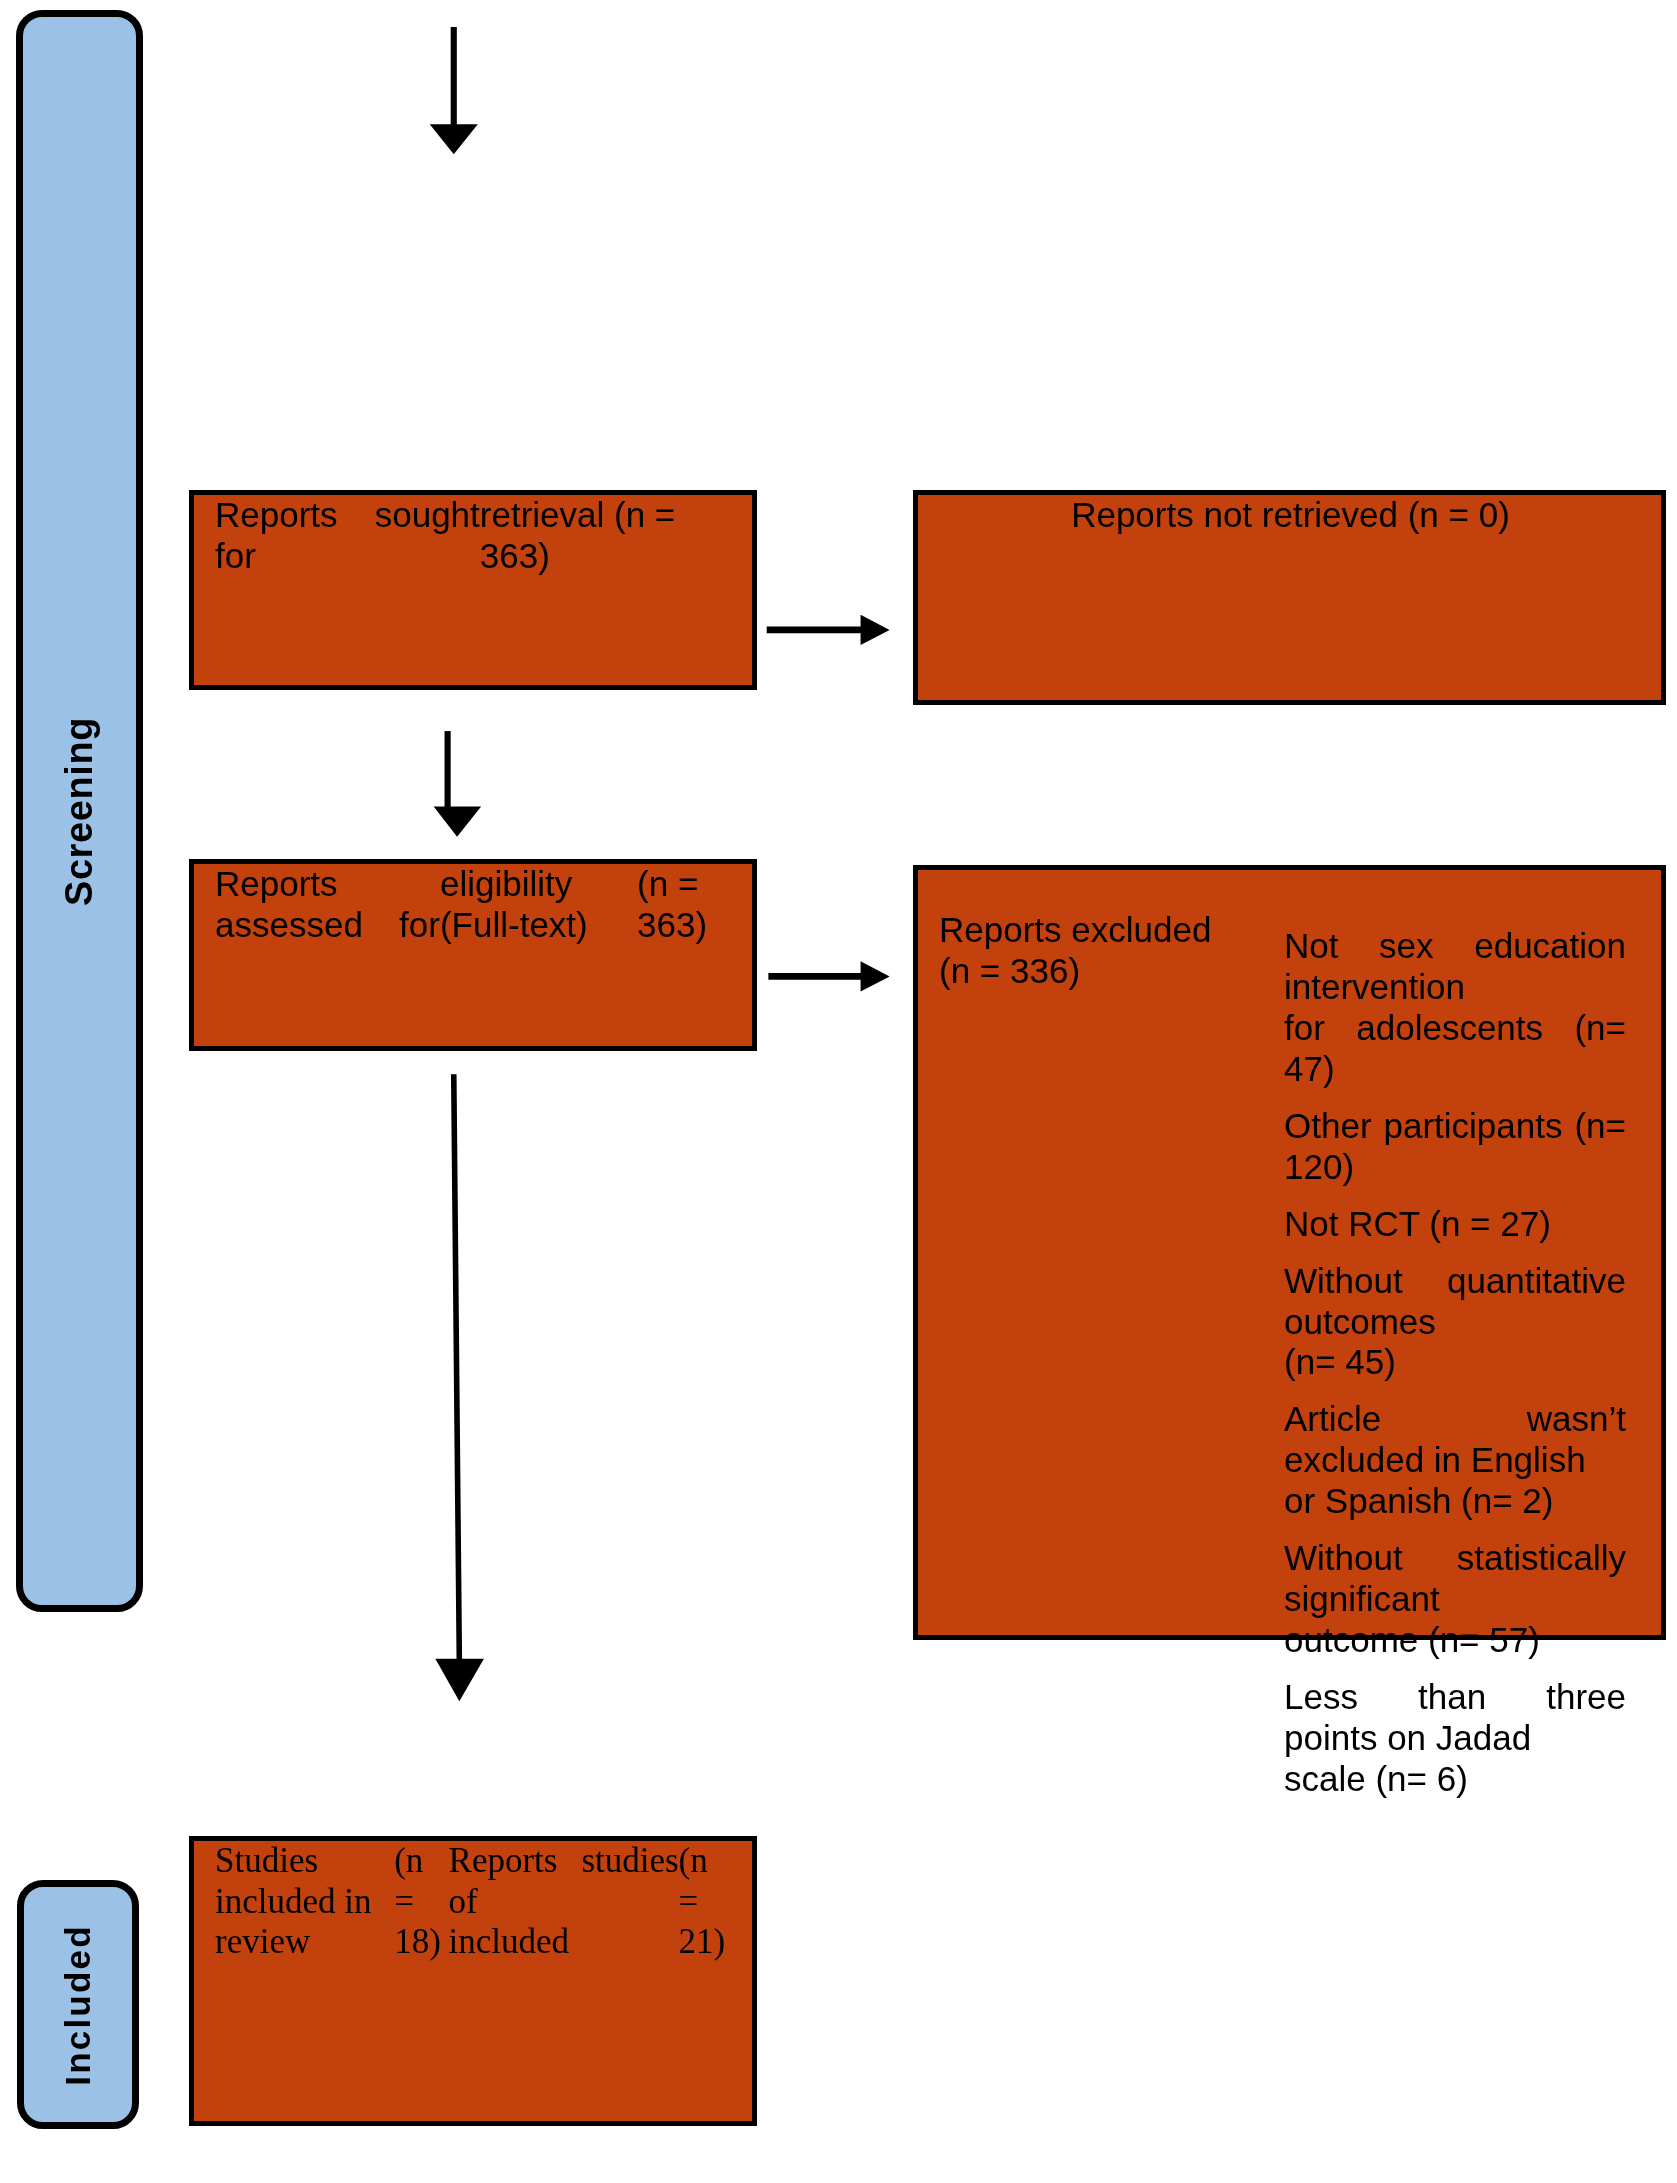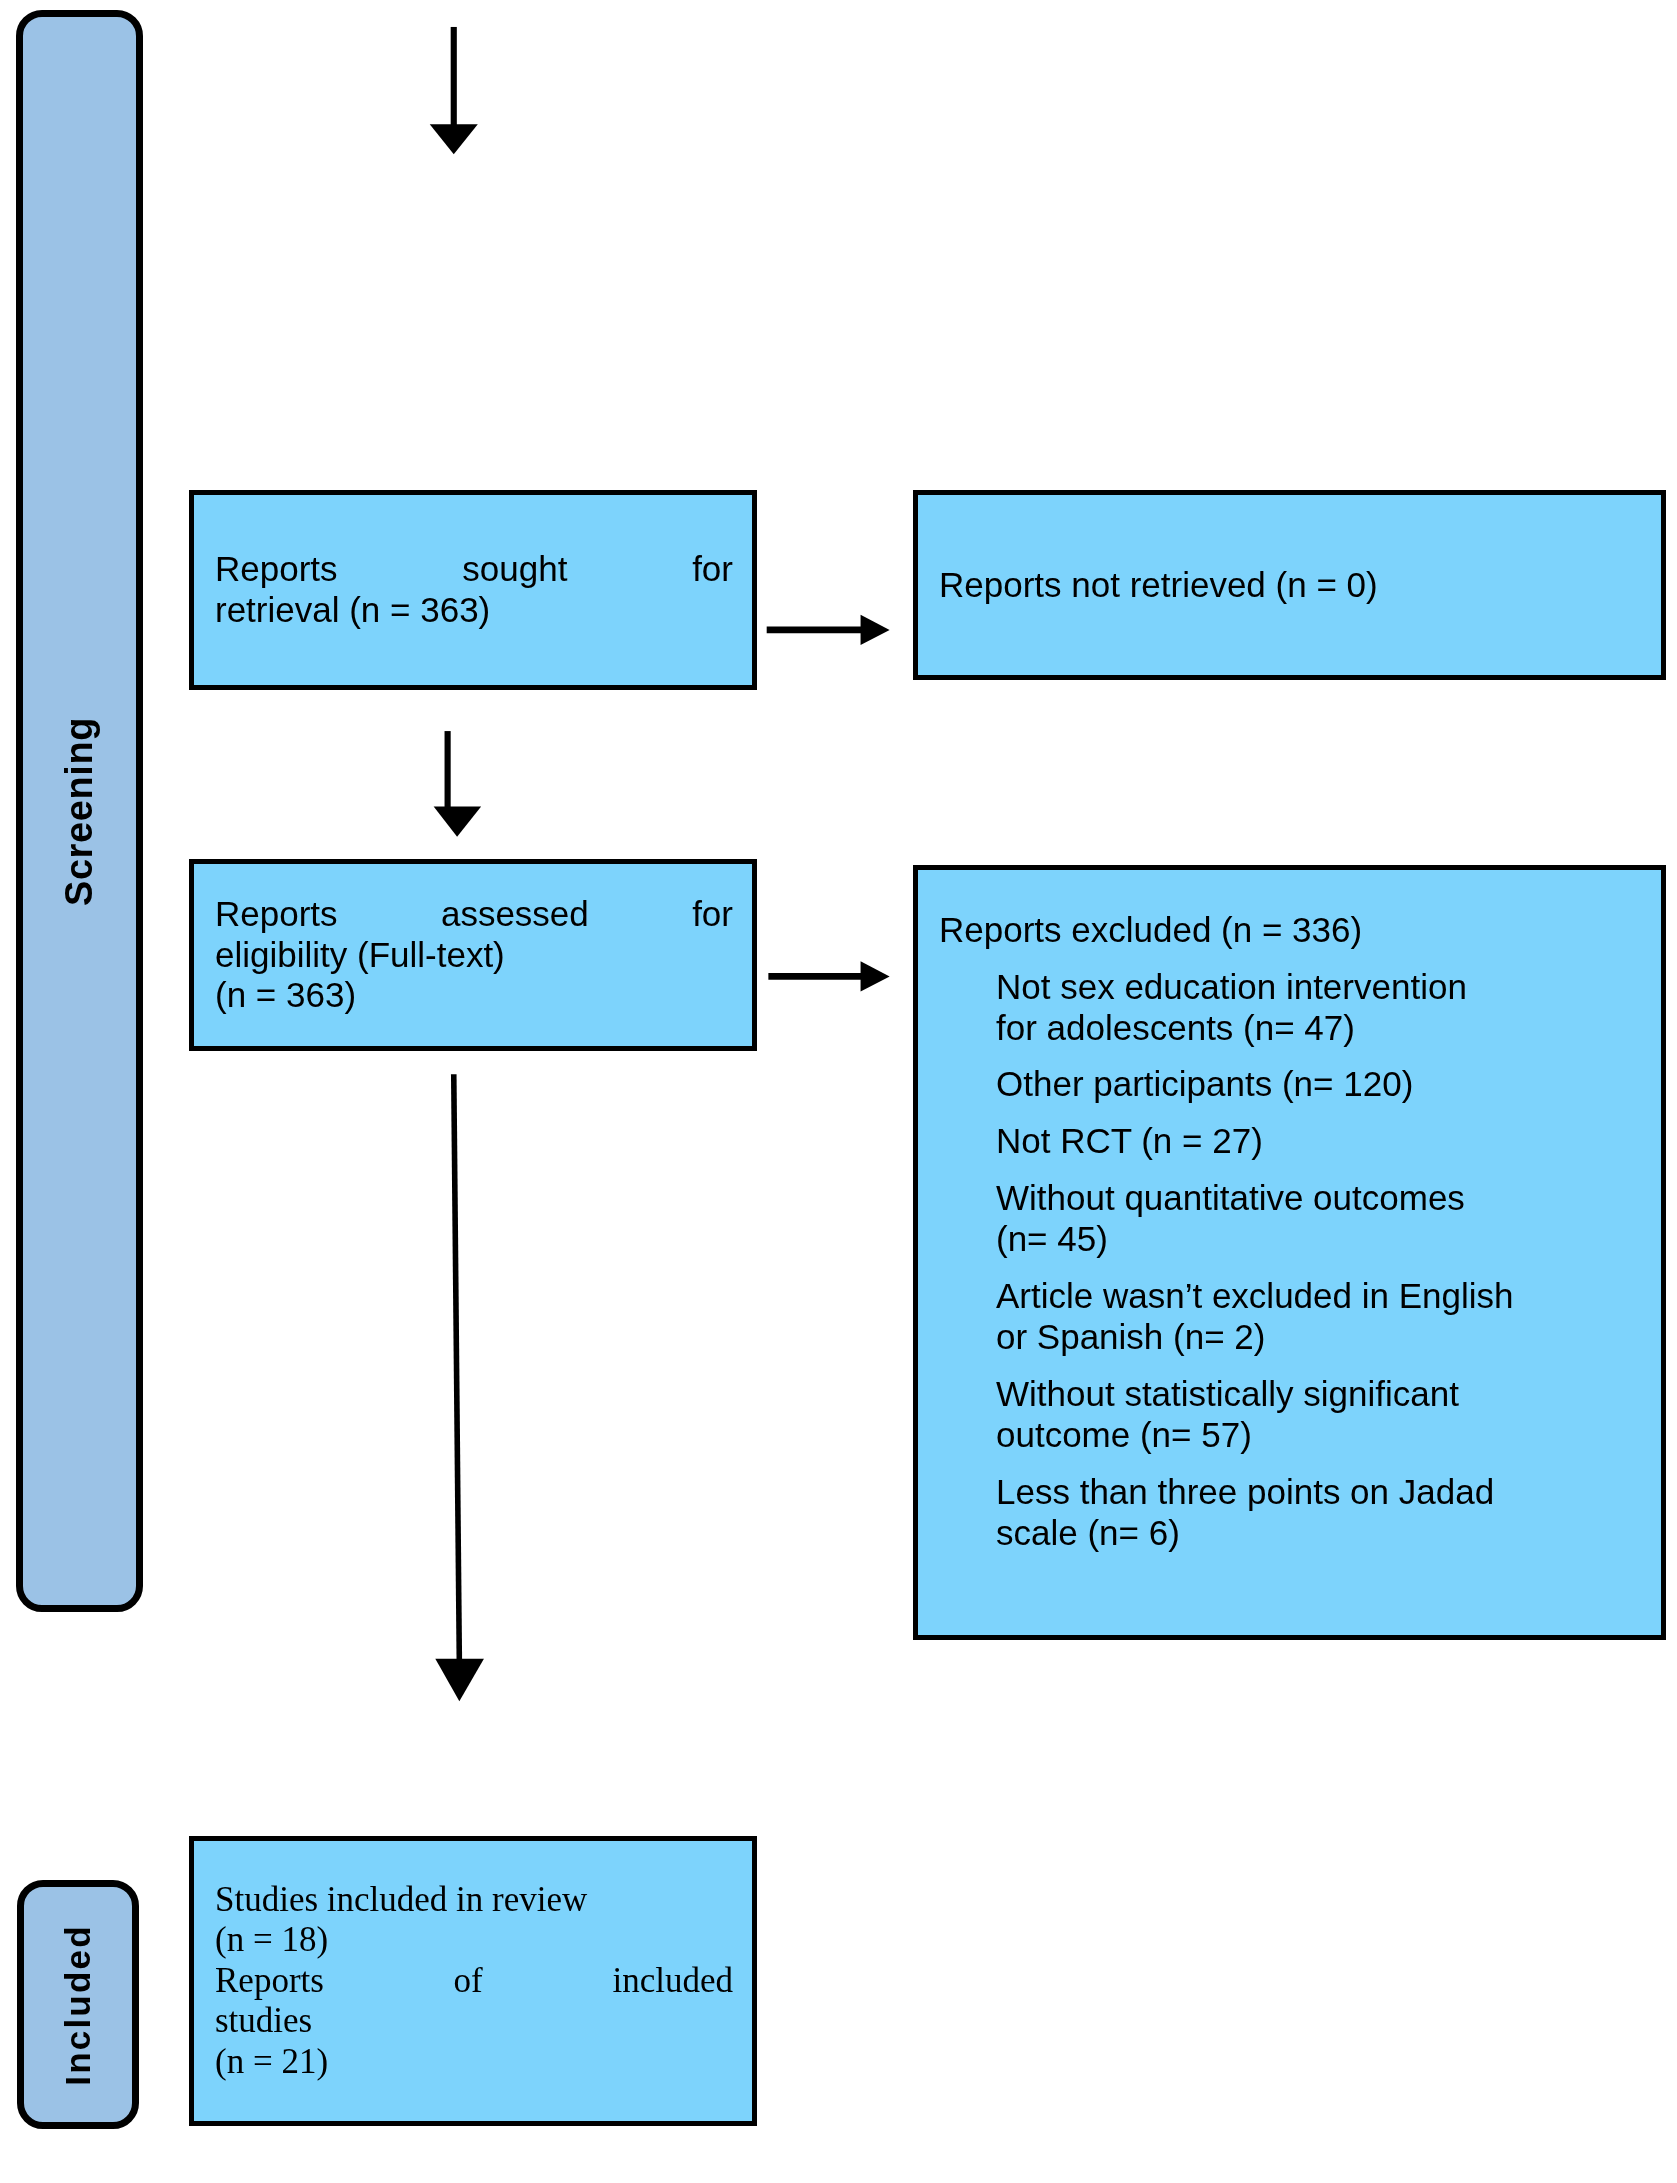--- a/index.html
+++ b/index.html
@@ -27,40 +27,40 @@
     color:#000000;
     letter-spacing:0.6px;
   }
   #phase-screening{left:15.7px;top:10px;width:127px;height:1602px;}
   #phase-included{left:17px;top:1880px;width:122px;height:249px;}
   #phase-included .phase-label{font-size:35px;letter-spacing:2.2px;}
 
   
   .flowbox{
     position:absolute;
-    background:#7dd3fc;
+    background:#c2410c;
     border:5px solid #000000;
     box-sizing:border-box;
-    display:flex;flex-direction:column;justify-content:center;
+    display:flex;flex-direction:row;justify-content:center;
     padding:0 19px 0 21px;
   }
   .flowbox p{
     margin:0;
     font-size:35px;
     line-height:1.16;
     color:#000000;
   }
   .just{
     text-align:justify;
     text-align-last:justify;
   }
   .noj{ text-align:left; }
 
   #box-sought{left:189px;top:490px;width:568px;height:200px;}
-  #box-notretrieved{left:913px;top:490px;width:753px;height:190px;justify-content:center;}
+  #box-notretrieved{left:913px;top:490px;width:753px;height:215px;justify-content:center;}
   #box-assessed{left:189px;top:859px;width:568px;height:192px;}
   #box-excluded{left:913px;top:865px;width:753px;height:775px;justify-content:flex-start;padding-top:40px;}
   #box-included{left:189px;top:1836px;width:568px;height:290px;font-family:Liberation Serif, serif;}
 
   
   .excl-head{
     font-size:35px;line-height:1.17;margin:0;color:#000;
   }
   .excl-list{
     list-style:none;margin:0;padding:0 0 0 41px;

